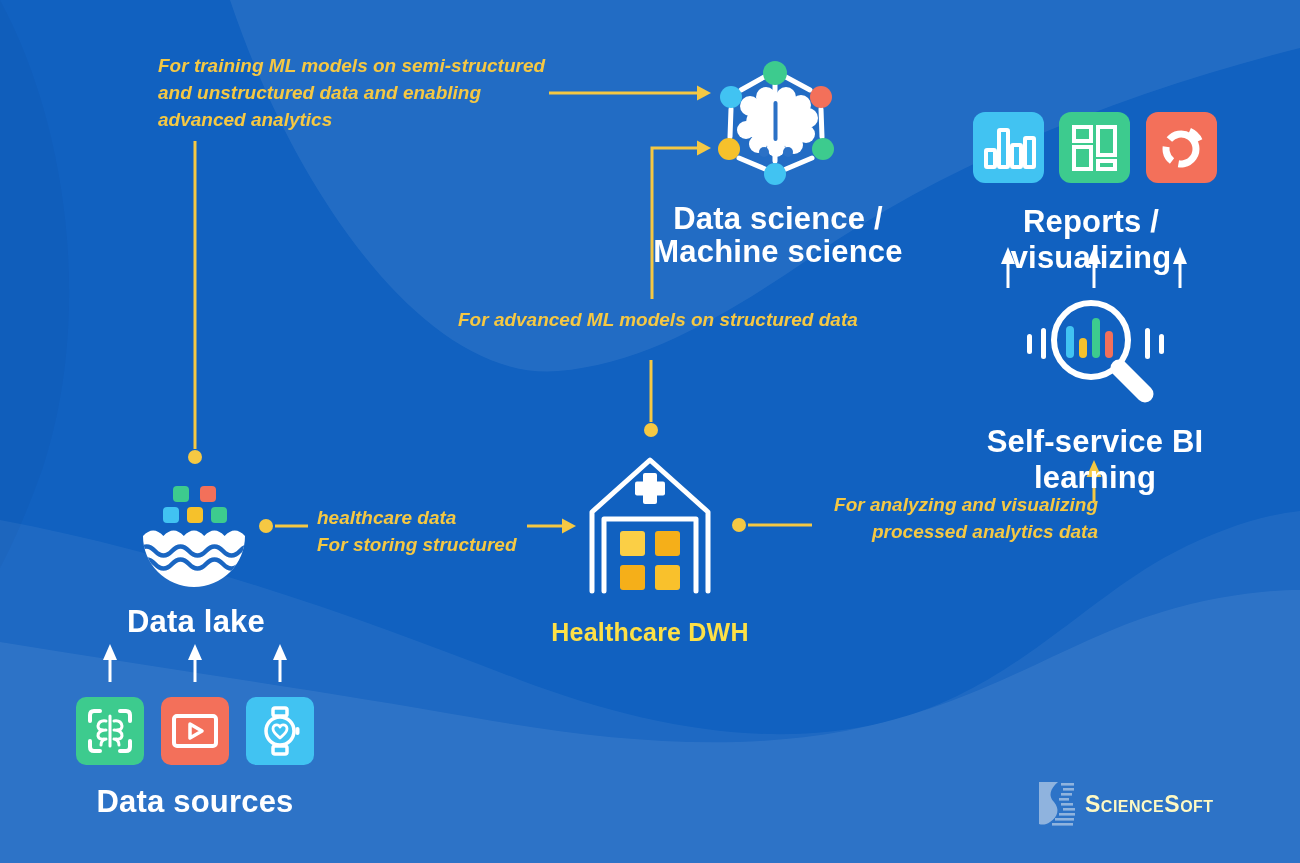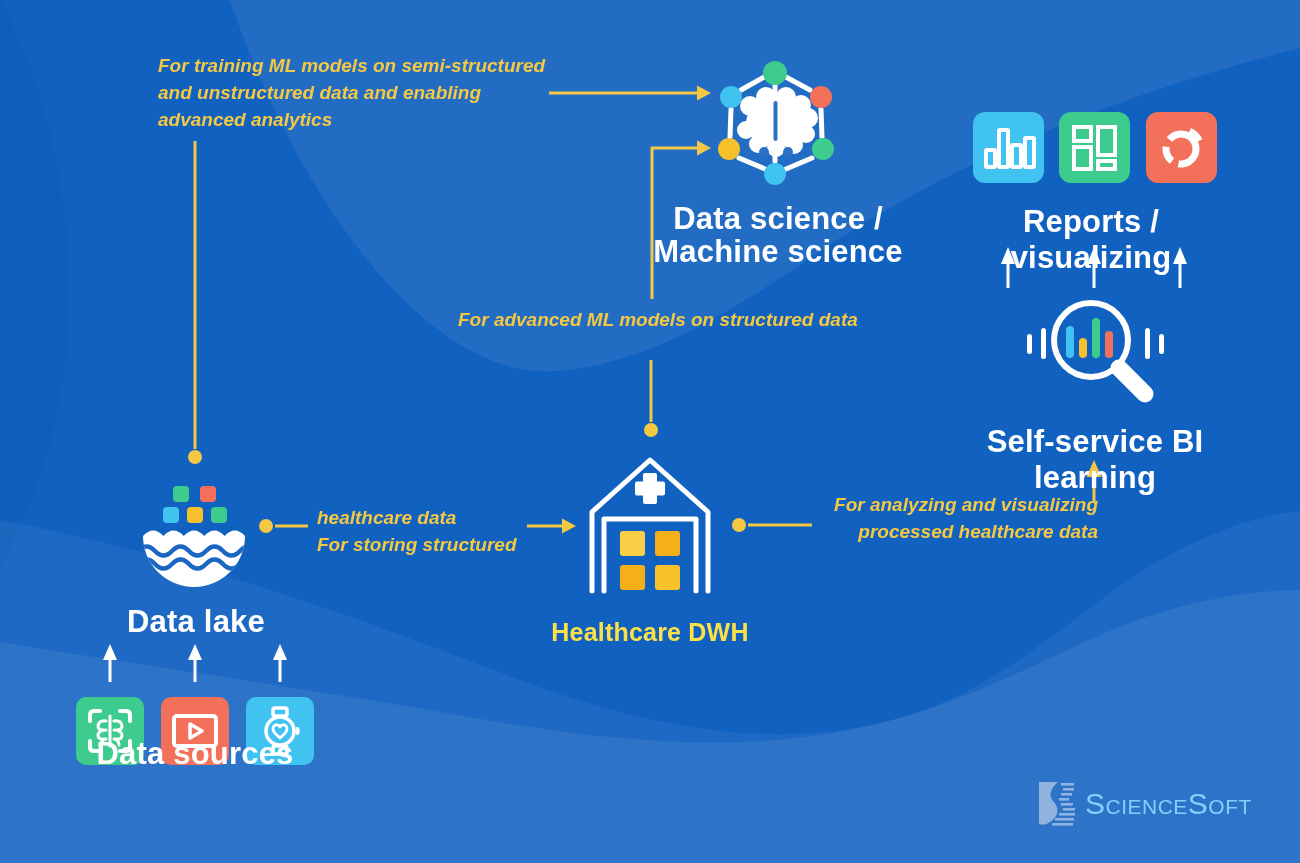--- a/index.html
+++ b/index.html
@@ -25,21 +25,21 @@
   }
   .annotation.right{text-align:right;}
   
   .tile{position:absolute;border-radius:12px;}
   .tile.blue{background:#41C3F2;}
   .tile.green{background:#3DCB8E;}
   .tile.red{background:#F3705A;}
   
   .logo{position:absolute;display:flex;align-items:center;gap:9px;}
   .logo-text{
-    color:#7dd3fc;font-weight:400;font-size:30px;letter-spacing:0.5px;
+    color:#fef9c3;font-weight:700;font-size:23px;letter-spacing:0.5px;
     font-variant:small-caps;
   }
 </style>
 </head>
 <body>
 
 <div class="stage">
 
   <svg class="bg-svg" width="1300" height="863" viewBox="0 0 1300 863">
     <path d="M230,0 L1300,0 L1300,48 C1140,88 960,155 810,258 C728,314 645,364 558,371 C428,382 296,196 230,0 Z" fill="#FFFFFF" opacity="0.075"></path>
@@ -244,37 +244,37 @@
   </div>
   <div class="tile blue" style="left:246px;top:697px;width:68px;height:68px;border-radius:10px;">
     <svg width="68" height="68" viewBox="0 0 68 68">
       <rect x="27" y="11" width="14" height="8" rx="2" fill="none" stroke="#FFFFFF" stroke-width="3.5"></rect>
       <rect x="27" y="49" width="14" height="8" rx="2" fill="none" stroke="#FFFFFF" stroke-width="3.5"></rect>
       <circle cx="34" cy="34" r="14" fill="none" stroke="#FFFFFF" stroke-width="3.5"></circle>
       <rect x="49.5" y="30" width="4" height="8" rx="2" fill="#FFFFFF"></rect>
       <path d="M34,41 C30,37.5 27,35.5 27,31.8 C27,29.3 28.8,27.8 30.8,27.8 C32.4,27.8 33.5,28.9 34,30 C34.5,28.9 35.6,27.8 37.2,27.8 C39.2,27.8 41,29.3 41,31.8 C41,35.5 38,37.5 34,41 Z" fill="none" stroke="#FFFFFF" stroke-width="2.8" stroke-linejoin="round"></path>
     </svg>
   </div>
-  <div class="node-label" style="left:45px;top:736px;width:300px;">Data sources</div>
+  <div class="node-label" style="left:45px;top:784px;width:300px;">Data sources</div>
 
   <div class="annotation" style="left:158px;top:52px;width:440px;">
     <div>For training ML models on semi-structured</div>
     <div>and unstructured data and enabling</div>
     <div>advanced analytics</div>
   </div>
   <div class="annotation" style="left:458px;top:306px;width:420px;">
     <div>For advanced ML models on structured data</div>
   </div>
   <div class="annotation" style="left:317px;top:504px;width:220px;">
     <div>healthcare data</div>
     <div>For storing structured</div>
   </div>
   <div class="annotation right" style="left:798px;top:491px;width:300px;">
     <div>For analyzing and visualizing</div>
-    <div>processed healthcare data</div>
+    <div>processed analytics data</div>
   </div>
 
   <div class="logo" style="left:1038px;top:781px;">
     <svg width="38" height="46" viewBox="0 0 38 46">
       <path d="M1,1 H20 C12,8 10,15 16,21 C22,28 20,36 12,41 C8,44 4,44 1,43 Z" fill="#8FB3DE"></path>
       <g fill="#8FB3DE">
         <rect x="23" y="2" width="13" height="2.6"></rect>
         <rect x="25" y="7" width="11" height="2.6"></rect>
         <rect x="23" y="12" width="11" height="2.6"></rect>
         <rect x="21" y="17" width="10" height="2.6"></rect>

